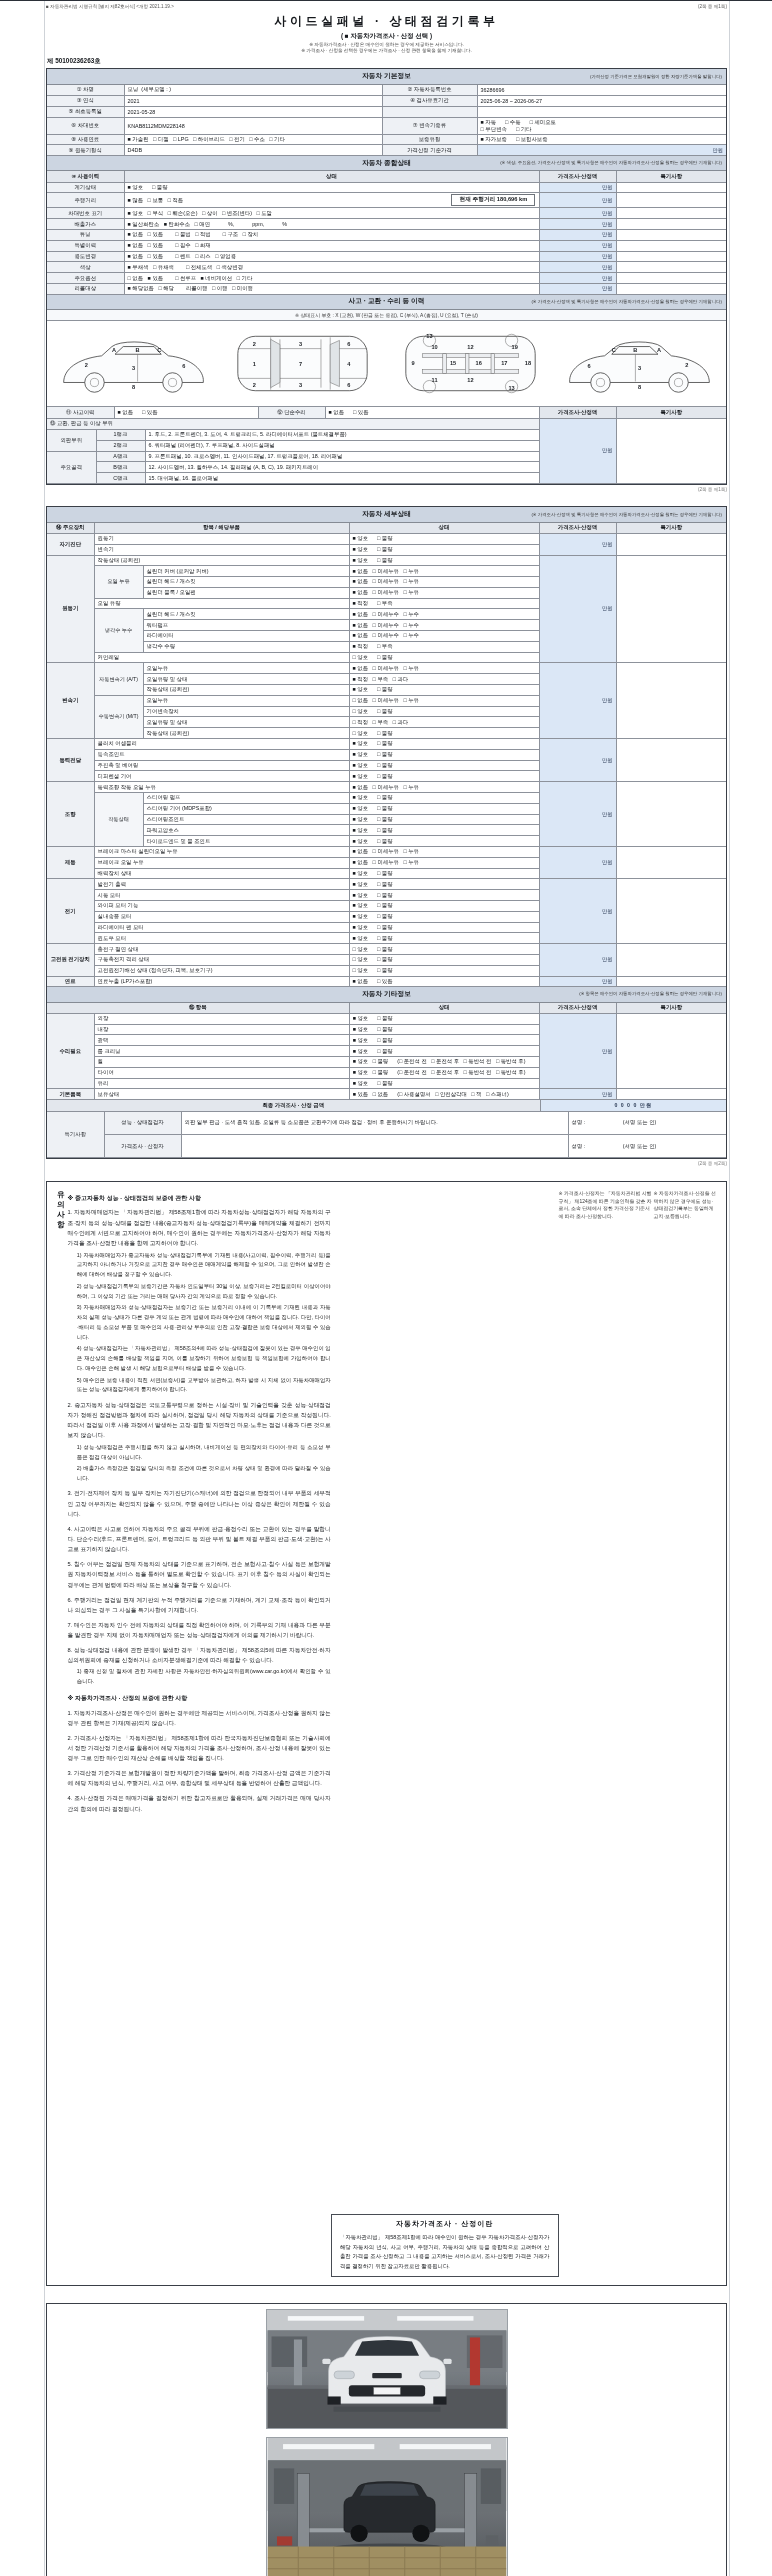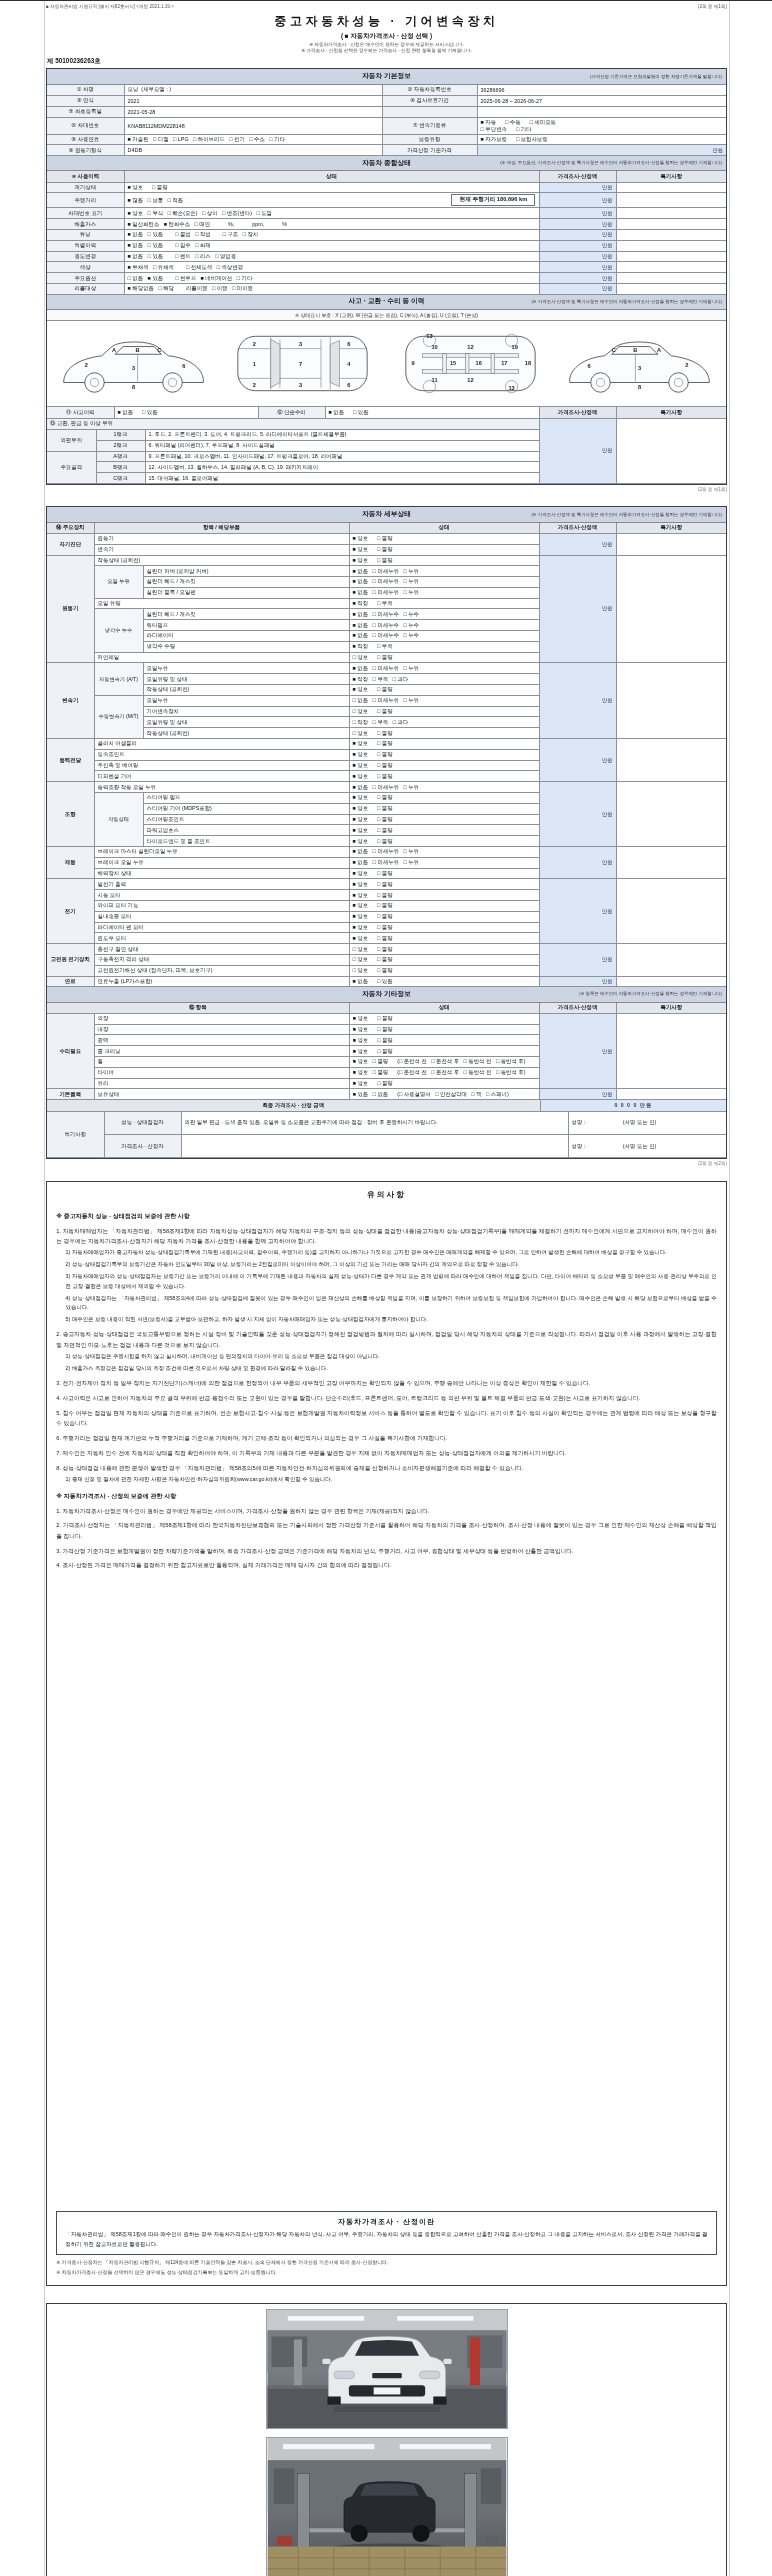--- a/index.html
+++ b/index.html
@@ -33,21 +33,21 @@
 .legend{font-size:4.9px;text-align:center;padding:2.1px;border-bottom:0.5px solid #8d929b;background:#f7f9fb;color:#333}
 .diagrams{display:flex;justify-content:space-between;align-items:center;padding:4.1px 6.2px;border-bottom:0.5px solid #8d929b}
 .diagrams svg{display:block}
 .dlabel{font-size:11px;font-weight:bold;fill:#1c1f24;text-anchor:middle}
 .dline{stroke:#444;stroke-width:1.6;fill:#fbfcfd}
 .dthin{stroke:#666;stroke-width:1;fill:none}
 .pagenote{width:681px;margin:2.1px auto 14.4px;text-align:right;font-size:4.6px;color:#777}
 .finlab{background:#e3e7ed;text-align:center;font-weight:bold;font-size:6.2px}
 .finval{background:#dbe7f6;text-align:center;font-weight:bold;font-size:6.2px;letter-spacing:1px}
 .remarks td{height:23px}
-.notes-box{min-height:1105px;display:flex;flex-direction:column;padding:5.2px 9.3px 7.2px}
+.notes-box{min-height:1105px;display:flex;flex-direction:row;padding:5.2px 9.3px 7.2px}
 .nt-title{text-align:center;font-weight:bold;font-size:7.7px;letter-spacing:2.1px;padding:3.1px 0 5.2px}
 .nt-h{font-weight:bold;font-size:6px;margin:7.2px 0 1px}
 .nt-n{font-size:5.7px;line-height:1.8;margin:4.6px 0 0;text-align:justify}
 .nt-s{font-size:5.4px;line-height:1.8;margin:2.1px 0 0 9.3px;text-align:justify;color:#222}
 .inner-box{border:0.8px solid #474c54;margin-top:auto;padding:4.6px 8.2px}
 .inner-title{text-align:center;font-weight:bold;font-size:7px;margin-bottom:3.6px;letter-spacing:1px}
 .inner-text{font-size:5.4px;line-height:1.8;text-align:justify}
 .tailnote{font-size:4.9px;color:#333;margin-top:3.1px;line-height:1.6}
 .photo-title{text-align:center;font-weight:bold;font-size:7.5px;letter-spacing:1.5px;padding:4.6px 0 2.1px}
 .photo-wrap{display:flex;flex-direction:column;align-items:center;gap:8.2px;padding:5.2px 0 9.3px}
@@ -59,21 +59,21 @@
 <div class="edge l"></div>
 <div class="edge r"></div>
 
 <div class="topstrip">
   <span>■ 자동차관리법 시행규칙 [별지 제82호서식] &lt;개정 2021.1.19.&gt;</span>
   <span>(2쪽 중 제1쪽)</span>
 </div>
 
 <div class="sheet">
 
-  <h1 class="title">중고자동차성능 · 기어변속장치</h1>
+  <h1 class="title">사이드실패널 · 상태점검기록부</h1>
   <div class="subtitle">( ■ 자동차가격조사 · 산정 선택 )</div>
   <div class="subnote">※ 자동차가격조사 · 산정은 매수인이 원하는 경우에 제공하는 서비스입니다.</div>
   <div class="subnote">※ 가격조사 · 산정을 선택한 경우에는 가격조사 · 산정 관련 항목을 함께 기재합니다.</div>
   <div class="docno">제 50100236263호</div>
 
   <section class="box">
 
     <div class="secbar">
       <span>자동차 기본정보</span>
       <span class="secnote">(가격산정 기준가격은 보험개발원이 정한 차량기준가액을 말합니다)</span>

